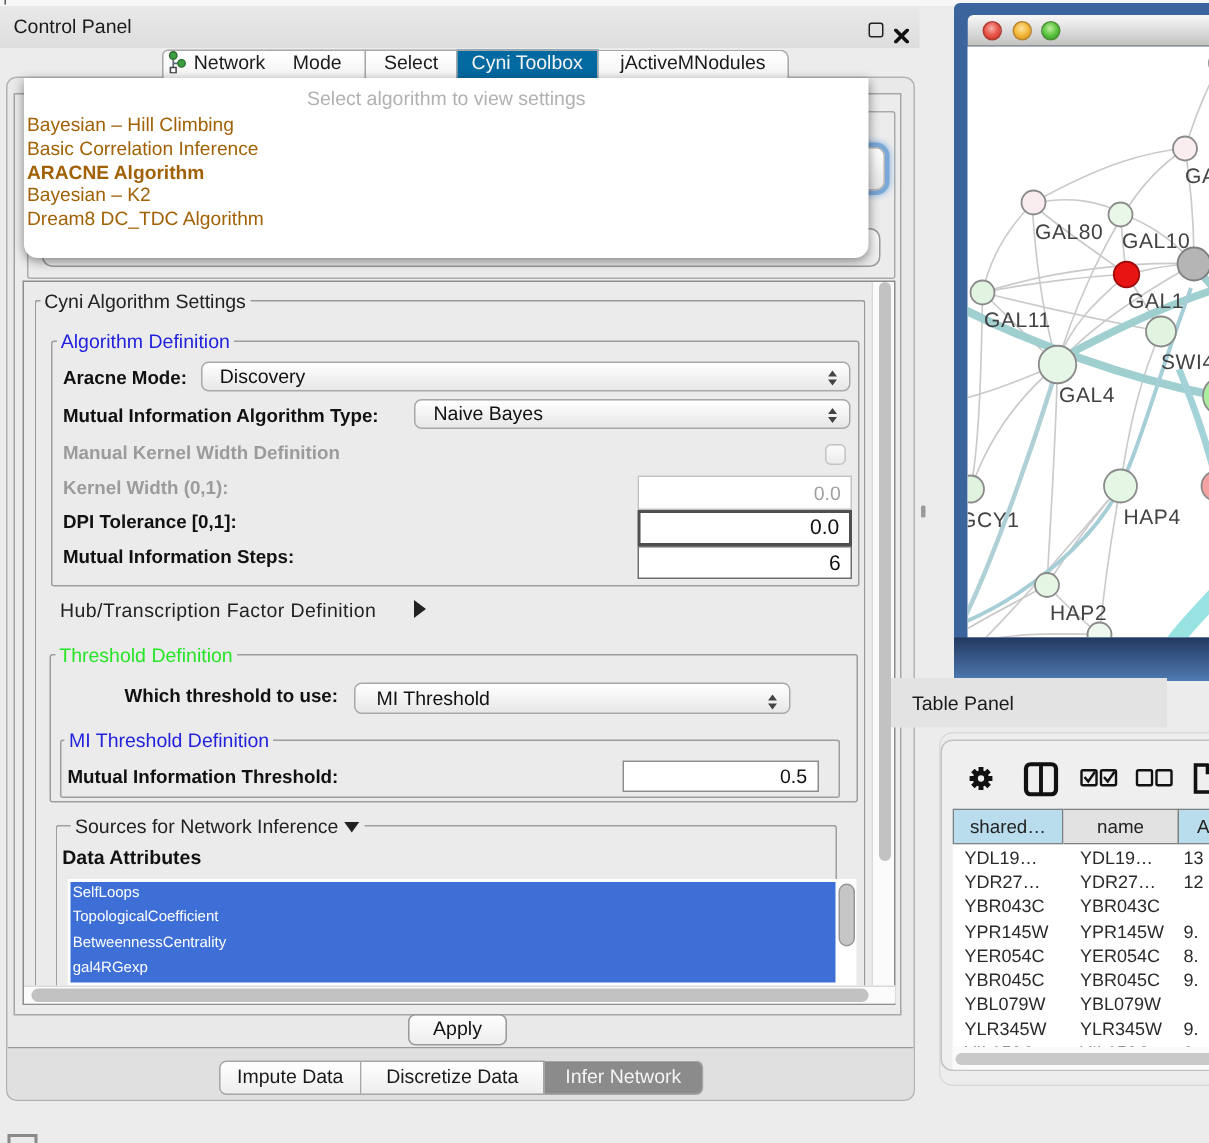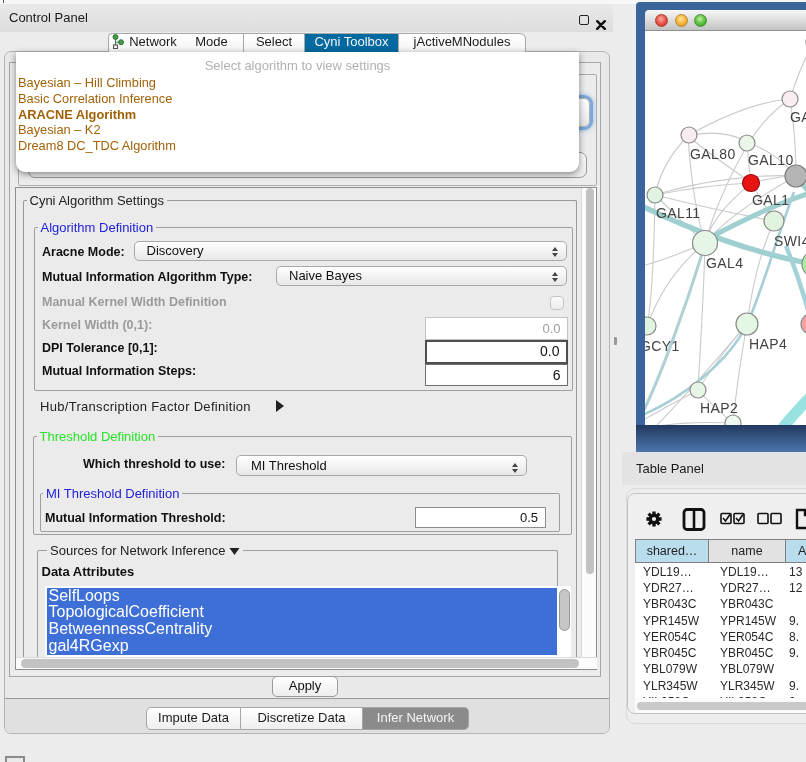--- a/index.html
+++ b/index.html
@@ -63,21 +63,21 @@
 #popup { left:16px; top:52px; width:563px; height:120px; background:#fff; border-radius:0 0 9px 9px; box-shadow:0 2px 7px rgba(0,0,0,.45); z-index:10; }
 #popup .ph { color:#b1b1b1; font-size:13px; text-align:center; padding-top:6px; height:23px; }
 #popup .it { font-size:12.8px; color:#a16207; padding-left:2px; height:15.8px; line-height:15.8px; white-space:nowrap; }
 
 
 #netwin { left:636px; top:2px; width:182px; height:450px; background:#3b649d; border-radius:4px 0 0 0;padding-left:23px; }
 #nettitle { left:9px; top:8px; width:173px; height:21px; background:linear-gradient(#f8f8f8 0%,#d8d8d8 60%,#c3c3c3 100%); border-bottom:1px solid #909090; border-radius:4px 0 0 0; }
 .light { top:4px; width:13px; height:13px; border-radius:50%; }
 #canvas { left:9px; top:29px; width:173px; height:394px; background:#ffffff; overflow:hidden; }
 
-#tp-title { left:622px; top:452px; width:184px; height:33px; background:#e3e3e3; color:#1a1a1a; font-size:13px; line-height:33px; padding-left:14px; }
+#tp-title { left:594px; top:452px; width:184px; height:33px; background:#e3e3e3; color:#1a1a1a; font-size:13px; line-height:33px; padding-left:14px; }
 #tablebox { left:627px; top:493px; width:185px; height:221px; background:#efefef; border:1px solid #c3c3c3; border-radius:8px 0 0 8px; overflow:hidden; }
 .hcell { top:0; height:24px; border:1px solid #808080; font-size:12.5px; color:#222; text-align:center; line-height:23px; }
 .trow { height:16.23px; line-height:16.23px; position:relative; }
 .trow span { position:absolute;text-align:right; }
 </style>
 </head>
 <body>
 
 <div class="abs" style="left:0;top:0;width:806px;height:4px;background:#f7f7f7;"></div>
 <div class="abs" id="cp-title">Control Panel</div>
@@ -146,21 +146,21 @@
       <div class="abs inp" style="left:374px;top:13px;width:131px;height:21px;border:1px solid #8d8d8d;line-height:19px;padding-right:7px;">0.5</div>
     </div>
   </div>
 
   <div class="abs group" id="sourcegroup">
     <span class="gtitle" style="left:9px;color:#222;">Sources for Network Inference <svg width="11" height="9" style="vertical-align:-1px">
           <path d="M0.5 1 L10.5 1 L5.5 8 Z" fill="#222"></path>
         </svg></span>
     <div class="abs blab" style="left:3.5px;top:13px;font-size:13px;">Data Attributes</div>
     <div class="abs" style="left:7px;top:35px;width:526px;height:73px;background:#fff;overflow:hidden;">
-      <div style="position:relative;top:1.5px;margin-left:1.5px;width:510px;background:#3d6fd7;color:#fff;font-size:16px;">
+      <div style="position:relative;top:1.5px;margin-left:1.5px;width:510px;background:#3d6fd7;color:#fff;font-size:10px;">
         <div style="height:16.8px;line-height:16.8px;padding-left:2px;">SelfLoops</div>
         <div style="height:16.8px;line-height:16.8px;padding-left:2px;">TopologicalCoefficient</div>
         <div style="height:16.8px;line-height:16.8px;padding-left:2px;">BetweennessCentrality</div>
         <div style="height:16.8px;line-height:16.8px;padding-left:2px;">gal4RGexp</div>
       </div>
       <div class="abs" style="left:514px;top:3px;width:11px;height:42px;background:#c6c6c6;border:1px solid #979797;border-radius:6px;"></div>
     </div>
   </div>
   <div class="abs" id="vtrack">
       <div class="abs" id="vthumb"></div>

